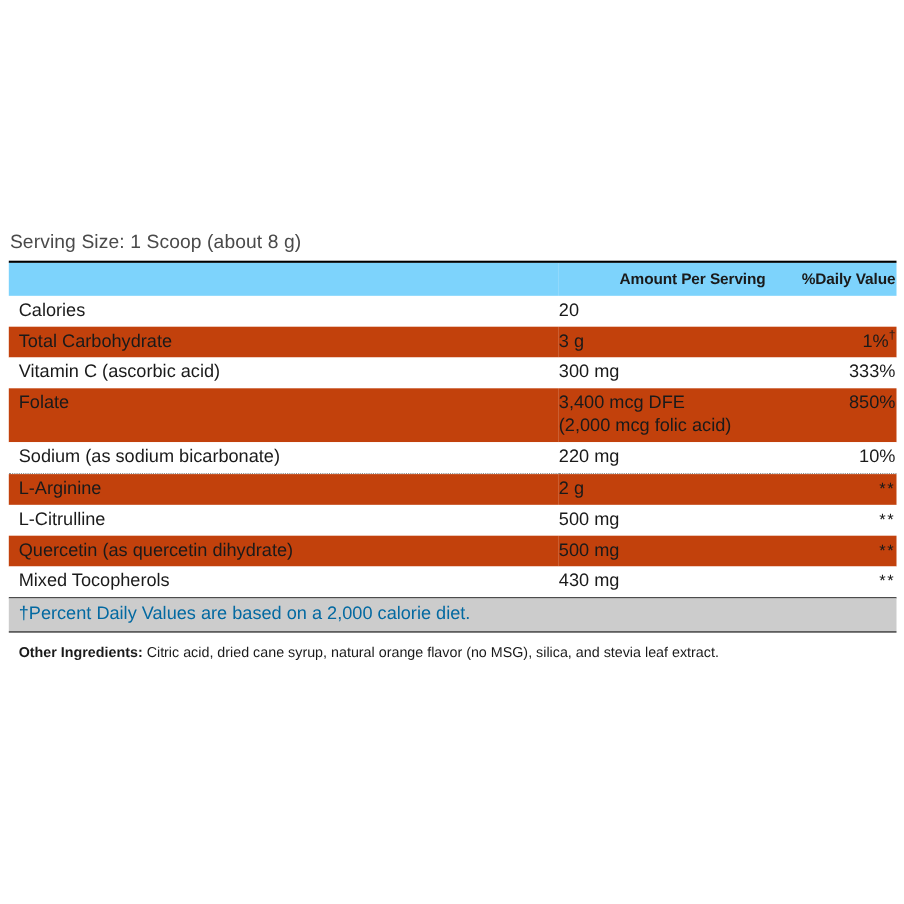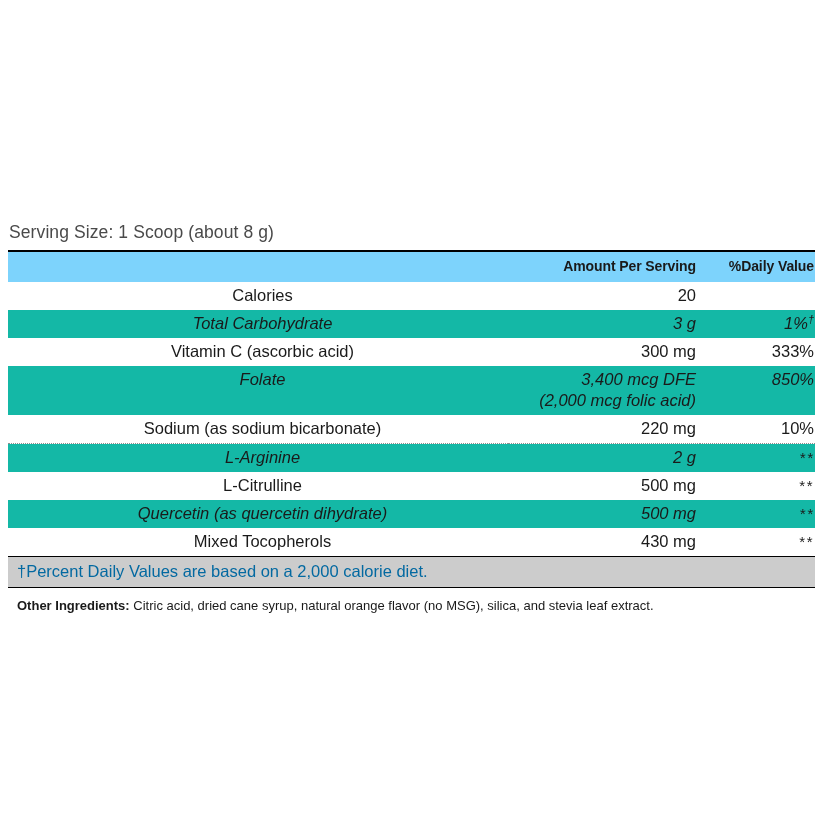--- a/index.html
+++ b/index.html
@@ -9,21 +9,21 @@
     width: 822px;
     height: 822px;
     background: #ffffff;
     font-family: "Liberation Sans", sans-serif;
     -webkit-font-smoothing: antialiased;
   }
 
   #panel {
     position: absolute;
     left: 8px;
-    top: 220px;
+    top: 207px;
     width: 807px;
   }
 
   
   .serving-size {
     font-size: 17.5px;
     color: #4a4a4a;
     line-height: 24px;
     padding: 0 0 6px 1px;
     letter-spacing: 0.1px;
@@ -50,43 +50,42 @@
     color: #1a1a1a;
   }
   table.facts col.c-name  { width: 500px; }
   table.facts col.c-amt   { width: 192px; }
   table.facts col.c-dv    { width: 115px; }
 
   table.facts td, table.facts th {
     padding: 0;
     vertical-align: top;
     line-height: 21px;
-    text-align: center;
   }
 
   
   tr.head td {
     background: #7dd3fc;
     font-weight: bold;
     font-size: 14px;
     padding: 4px 0 5px 0;
     letter-spacing: -0.1px;
   }
   tr.head td.amt { text-align: right; padding-right: 4px; }
   tr.head td.dv  { text-align: right; padding-right: 1px; }
 
   
   tr.data td {
     padding: 3px 0 4px 0;
   }
   tr.data td.name { padding-left: 9px; }
-  tr.data td.amt  { text-align: right; padding-right: 4px; }
+  tr.data td.amt  { text-align: left; padding-right: 4px; }
   tr.data td.dv   { text-align: right; padding-right: 1px; }
 
-  tr.shade td { background: #14b8a6; font-style: italic; }
+  tr.shade td { background: #c2410c; }
   tr.plain td { background: #ffffff; }
 
   tr.dotted-above td {
     border-top: 1px dotted #8d8d8d;
   }
 
   .sub {
     display: block;
     white-space: nowrap;
   }

